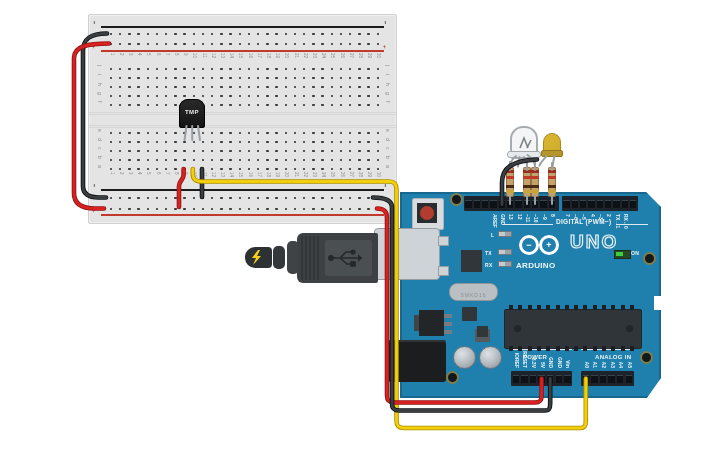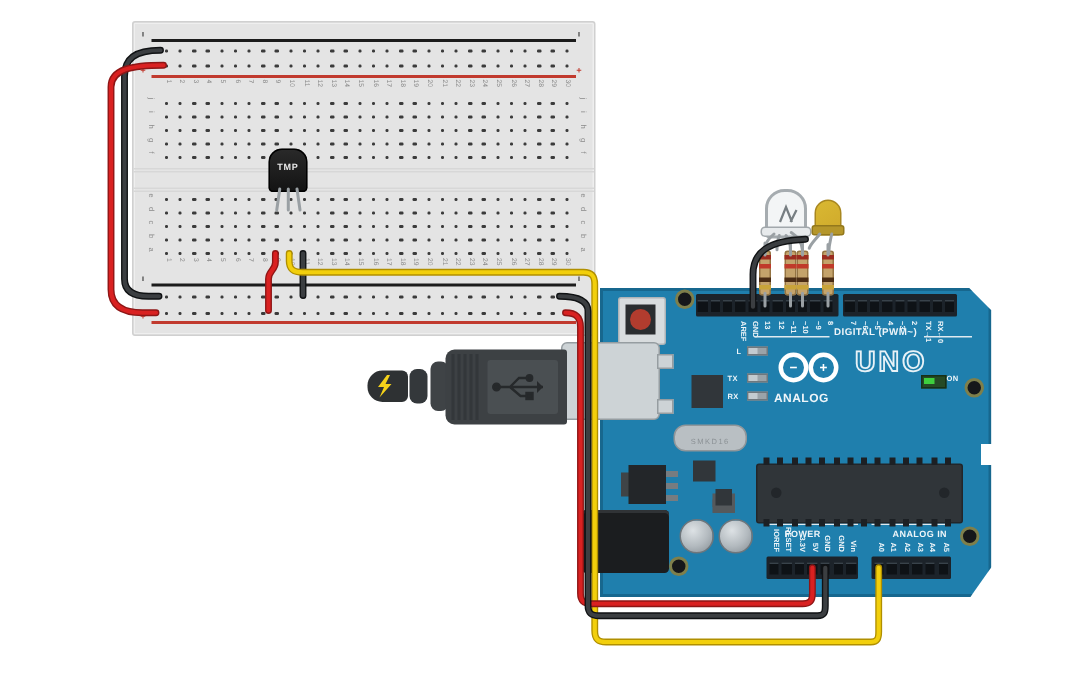--- a/index.html
+++ b/index.html
@@ -643,21 +643,21 @@
       </i>
       <span class="abs" style="left: 485px; top: 262px; font-size: 5px; font-weight: bold; color: rgb(238, 245, 249); letter-spacing: 0.3px;">RX</span>
       <i class="ledbar" style="left: 498px; top: 261px;">
         <i></i>
       </i>
       <div class="abs" style="left: 614px; top: 250px; width: 15px; height: 7px; background: rgb(37, 74, 37); border: 1px solid rgb(23, 48, 23);"></div>
       <div class="abs" style="left: 616px; top: 251.5px; width: 7px; height: 4px; background: rgb(62, 207, 62);"></div>
       <span class="abs" style="left: 631px; top: 250px; font-size: 5px; font-weight: bold; color: rgb(238, 245, 249); letter-spacing: 0.3px;">ON</span>
       <div class="abs" style="left: 519px; top: 235px; width: 20px; height: 20px; border: 3px solid rgb(255, 255, 255); border-radius: 50%; box-sizing: border-box; text-align: center; line-height: 14px; color: rgb(255, 255, 255); font-size: 9px; font-weight: bold;">−</div>
       <div class="abs" style="left: 539px; top: 235px; width: 20px; height: 20px; border: 3px solid rgb(255, 255, 255); border-radius: 50%; box-sizing: border-box; text-align: center; line-height: 14px; color: rgb(255, 255, 255); font-size: 9px; font-weight: bold;">+</div>
-      <span class="abs" style="left: 516px; top: 261px; font-size: 8px; font-weight: bold; color: rgb(238, 245, 249); letter-spacing: 0.3px;">ANALOG</span>
+      <span class="abs" style="left: 516px; top: 261px; font-size: 8px; font-weight: bold; color: rgb(238, 245, 249); letter-spacing: 0.3px;">ARDUINO</span>
       <span class="abs" style="left: 570px; top: 231px; font-size: 19px; font-weight: bold; letter-spacing: 2px; color: transparent; -webkit-text-stroke: 1.2px rgb(232, 242, 247);">UNO</span>
       <div class="abs" style="left: 449px; top: 283px; width: 47px; height: 16px; background: rgb(185, 191, 195); border: 1px solid rgb(144, 150, 154); border-radius: 8px; text-align: center; line-height: 16px;"><span style="font-size: 5px; color: rgb(139, 145, 149); letter-spacing: 1px;">SMKD16</span></div>
       <div class="abs" style="left: 461px; top: 250px; width: 21px; height: 22px; background: rgb(49, 54, 58);"></div>
       <div class="abs" style="left: 462px; top: 307px; width: 15px; height: 14px; background: rgb(49, 54, 58);"></div>
       <div class="abs" style="left: 477px; top: 326px; width: 11px; height: 11px; background: rgb(49, 54, 58); box-shadow: rgb(85, 89, 92) -3px 2px 0px -1px, rgb(85, 89, 92) 3px 2px 0px -1px, rgb(85, 89, 92) -3px 6px 0px -1px, rgb(85, 89, 92) 3px 6px 0px -1px;"></div>
       <div class="abs" style="left: 414px; top: 315px; width: 7px; height: 16px; background: rgb(63, 68, 71);"></div>
       <div class="abs" style="left: 419px; top: 310px; width: 25px; height: 26px; background: rgb(35, 38, 41);"></div>
       <div class="abs" style="left: 444px; top: 314px; width: 8px; height: 4px; background: rgb(119, 124, 128);"></div>
       <div class="abs" style="left: 444px; top: 322px; width: 8px; height: 4px; background: rgb(119, 124, 128);"></div>
       <div class="abs" style="left: 444px; top: 330px; width: 8px; height: 4px; background: rgb(119, 124, 128);"></div>

